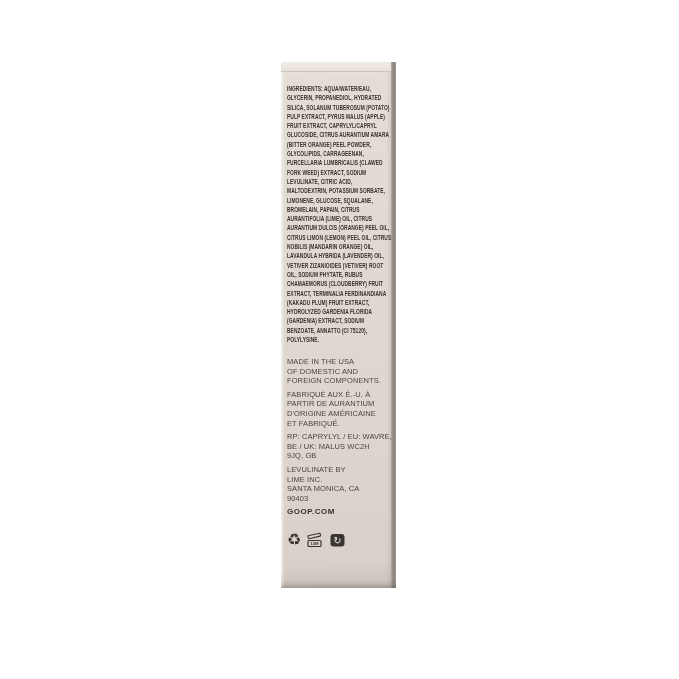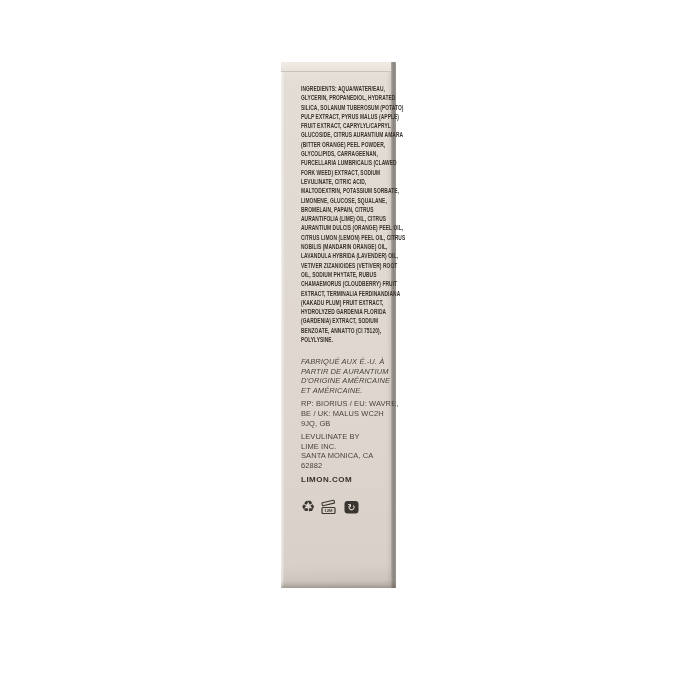--- a/index.html
+++ b/index.html
@@ -49,21 +49,21 @@
     border-radius: 0 1px 1px 0;
   }
   .box-bottom-edge {
     position: absolute;
     left: 0; bottom: 0;
     width: 115px; height: 8px;
     background: linear-gradient(180deg, rgba(60,50,40,0) 0%, rgba(60,50,40,0.10) 55%, rgba(60,50,40,0.30) 100%);
   }
   .label {
     position: absolute;
-    left: 20px; top: 0;
+    left: 6px; top: 0;
     width: 104px; height: 526px;
   }
   .ingredients {
     position: absolute;
     left: 0; top: 22px;
     width: 158px;
     margin: 0;
     transform: scaleX(0.66);
     transform-origin: 0 0;
     font-family: "Liberation Sans", sans-serif;
@@ -78,21 +78,21 @@
     position: absolute;
     left: 0; top: 295px;
     width: 106px;
     color: #49443e;
     font-size: 7.5px;
     line-height: 9.6px;
     letter-spacing: 0.1px;
   }
   .info p { margin: 0 0 4px 0; }
   .info .ln { display: block; white-space: nowrap; }
-  .blk-fr { font-style: italic; }
+  .blk-fr { }
   .site {
     font-weight: 700;
     font-size: 8px;
     letter-spacing: 0.5px;
     color: #37312c;
     margin-top: 1px !important;
   }
   .icons {
     margin-top: 13px;
     display: flex;
@@ -116,42 +116,47 @@
     <div class="box-top-flap"></div>
     <div class="box-side"></div>
     <div class="box-bottom-edge"></div>
 
     <div class="label">
 
       <p class="ingredients">INGREDIENTS: AQUA/WATER/EAU, GLYCERIN, PROPANEDIOL, HYDRATED SILICA, SOLANUM TUBEROSUM (POTATO) PULP EXTRACT, PYRUS MALUS (APPLE) FRUIT EXTRACT, CAPRYLYL/CAPRYL GLUCOSIDE, CITRUS AURANTIUM AMARA (BITTER ORANGE) PEEL POWDER, GLYCOLIPIDS, CARRAGEENAN, FURCELLARIA LUMBRICALIS (CLAWED FORK WEED) EXTRACT, SODIUM LEVULINATE, CITRIC ACID, MALTODEXTRIN, POTASSIUM SORBATE, LIMONENE, GLUCOSE, SQUALANE, BROMELAIN, PAPAIN, CITRUS AURANTIFOLIA (LIME) OIL, CITRUS AURANTIUM DULCIS (ORANGE) PEEL OIL, CITRUS LIMON (LEMON) PEEL OIL, CITRUS NOBILIS (MANDARIN ORANGE) OIL, LAVANDULA HYBRIDA (LAVENDER) OIL, VETIVER ZIZANIOIDES (VETIVER) ROOT OIL, SODIUM PHYTATE, RUBUS CHAMAEMORUS (CLOUDBERRY) FRUIT EXTRACT, TERMINALIA FERDINANDIANA (KAKADU PLUM) FRUIT EXTRACT, HYDROLYZED GARDENIA FLORIDA (GARDENIA) EXTRACT, SODIUM BENZOATE, ANNATTO (CI 75120), POLYLYSINE.</p>
 
       <div class="info">
 
+        <p class="blk">
+          <span class="ln">MADE IN THE USA</span>
+          <span class="ln">OF DOMESTIC AND</span>
+          <span class="ln">FOREIGN COMPONENTS.</span>
+        </p>
 
         <p class="blk blk-fr">
           <span class="ln">FABRIQUÉ AUX É.-U. À</span>
           <span class="ln">PARTIR DE AURANTIUM</span>
           <span class="ln">D'ORIGINE AMÉRICAINE</span>
-          <span class="ln">ET AMÉRICAINE.</span>
+          <span class="ln">ET FABRIQUÉ.</span>
         </p>
 
         <p class="blk">
-          <span class="ln">RP: BIORIUS / EU: WAVRE,</span>
+          <span class="ln">RP: CAPRYLYL / EU: WAVRE,</span>
           <span class="ln">BE / UK: MALUS WC2H</span>
           <span class="ln">9JQ, GB</span>
         </p>
 
         <p class="blk">
           <span class="ln">LEVULINATE BY</span>
           <span class="ln">LIME INC.</span>
           <span class="ln">SANTA MONICA, CA</span>
-          <span class="ln">62882</span>
+          <span class="ln">90403</span>
         </p>
 
-        <p class="blk site">LIMON.COM</p>
+        <p class="blk site">GOOP.COM</p>
 
         <div class="icons">
 
           <span class="icon-recycle">♻</span>
 
           <svg class="icon-svg" width="18" height="18" viewBox="0 0 18 18">
             <rect x="2" y="3.5" width="12.5" height="3" rx="0.6" transform="rotate(-13 8 5)" fill="none" stroke="#393530" stroke-width="1.1"></rect>
             <rect x="2" y="9.5" width="13" height="6" rx="1" fill="none" stroke="#393530" stroke-width="1.2"></rect>
             <text x="8.5" y="14.2" text-anchor="middle" font-family="Liberation Sans, sans-serif" font-size="4.2" font-weight="bold" fill="#393530">12M</text>
           </svg>

